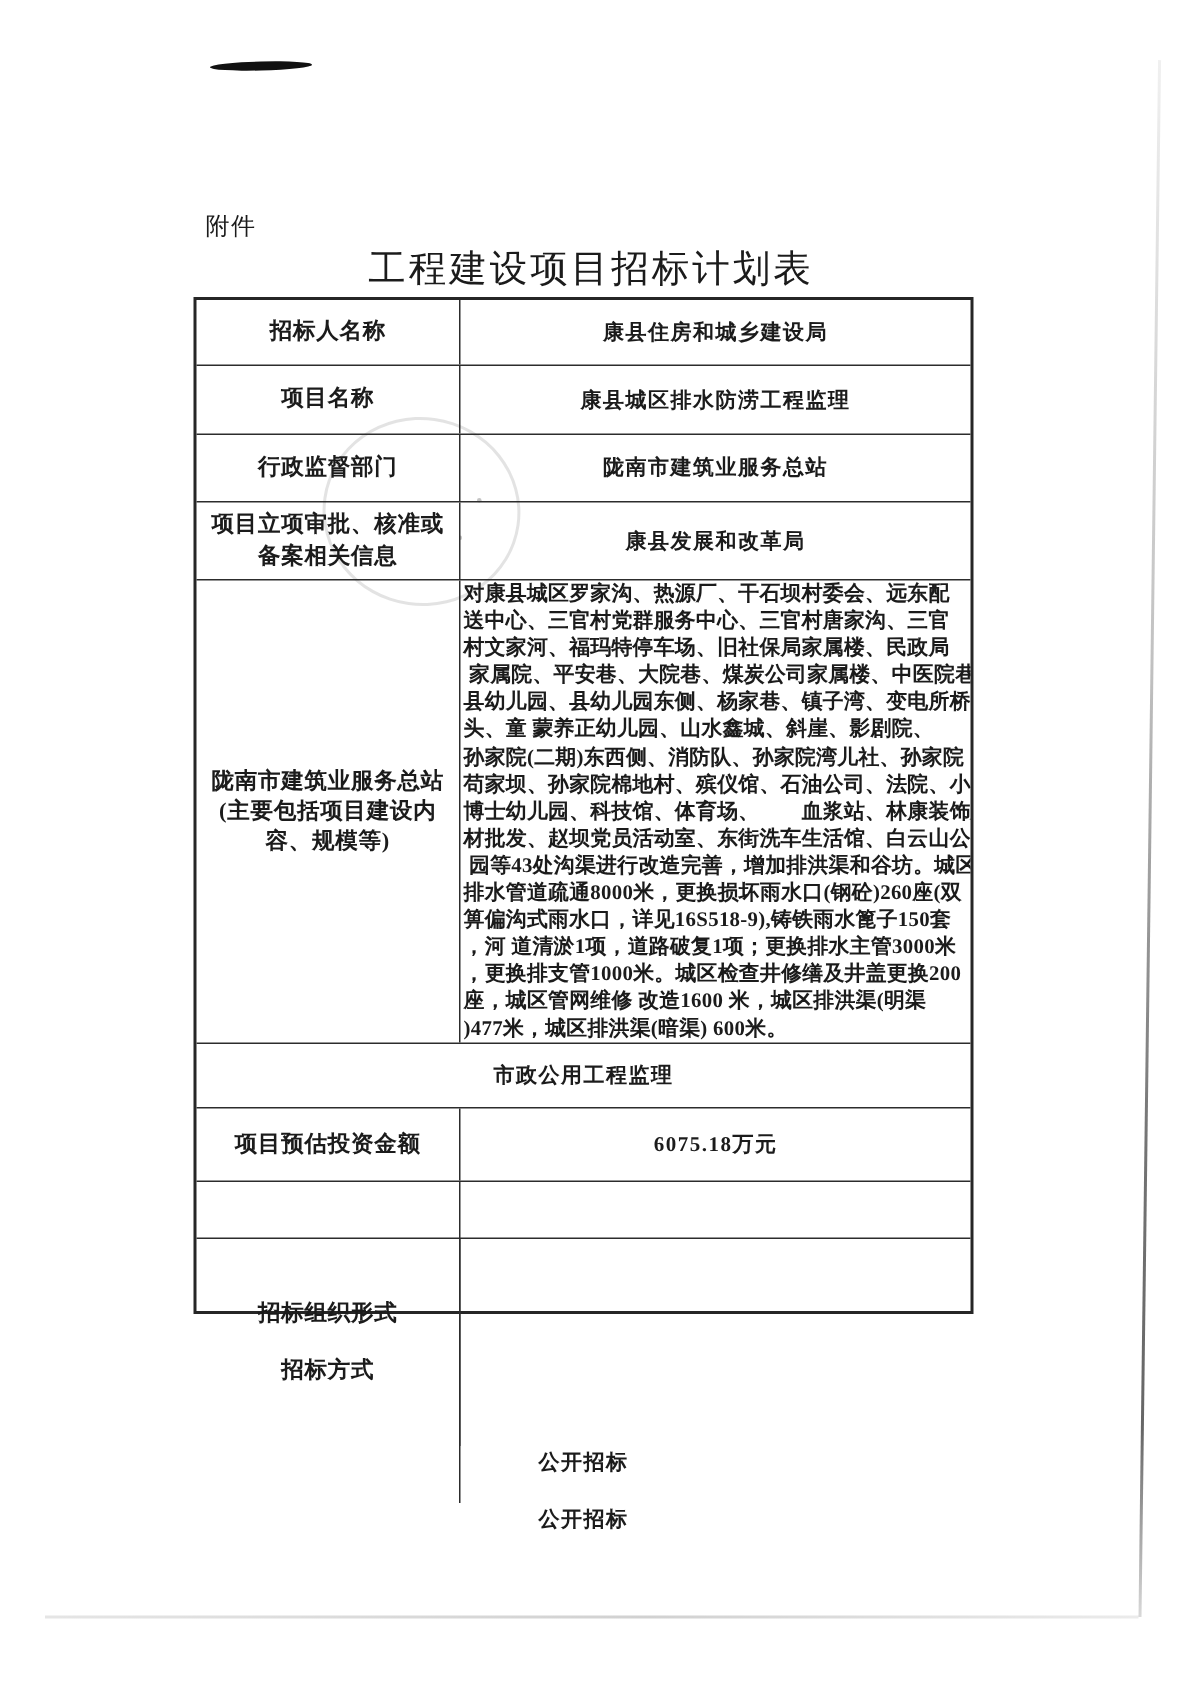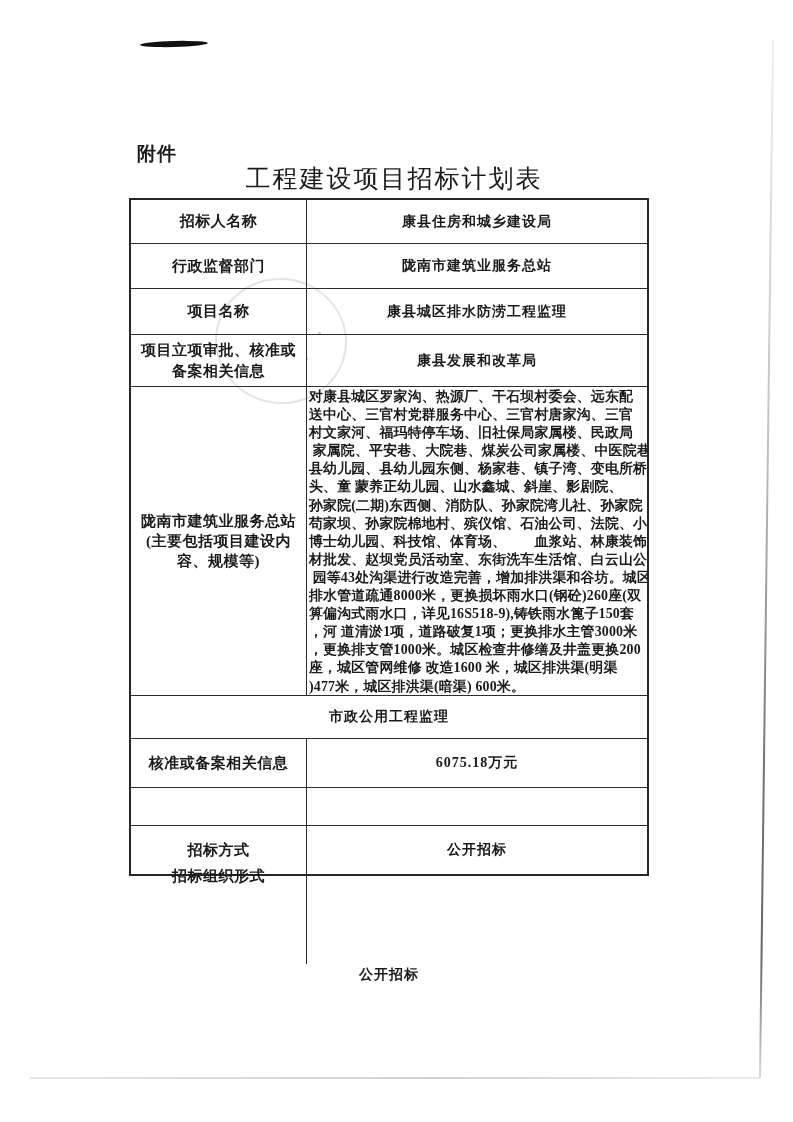--- a/index.html
+++ b/index.html
@@ -2,21 +2,21 @@
 <html><head>
 <meta charset="utf-8">
 <style>
   html,body{margin:0;padding:0;}
   body{
     width:793px;height:1122px;position:relative;background:#ffffff;
     font-family:"Liberation Serif","DejaVu Serif",serif;color:#1b1b1b;
     overflow:hidden;
   }
   .attachment{
-    position:absolute;left:137px;top:141px;font-size:19px;font-weight:700;
+    position:absolute;left:137px;top:141px;font-size:16px;font-weight:400;
     letter-spacing:1px;
   }
   .doc-title{
     position:absolute;left:129px;top:162px;width:530px;text-align:center;
     font-size:25px;font-weight:400;letter-spacing:2px;
     font-family:"Liberation Sans","DejaVu Sans",sans-serif;
   }
   .bid-table{
     position:absolute;left:129px;top:198px;width:520px;
     border:2px solid #262626;box-sizing:border-box;background:transparent;
@@ -30,21 +30,21 @@
     text-align:center;font-size:15px;font-weight:600;
     padding:2px 5px;line-height:1.35;letter-spacing:0.5px;
   }
   .value-cell{
     flex:1;box-sizing:border-box;display:flex;align-items:center;
     justify-content:center;text-align:center;font-size:14px;font-weight:600;
     padding:2px 4px;letter-spacing:1px;
   }
   .h-r1{height:43px;justify-content:center;}  .h-r2{height:45px;}  .h-r3{height:44px;}
   .h-r4{height:51px;}  .h-r5{height:308px;} .h-r6{height:42px;}
-  .h-r7{height:48px;}  .h-r8{height:37px;flex-direction:column;}  .h-r9{height:48px;}
+  .h-r7{height:48px;}  .h-r8{height:37px;flex-direction:column;}  .h-r9{height:48px;flex-direction:column;}
   .h-r10{height:50px;}
   .overview-value{
     align-items:flex-start;justify-content:flex-start;text-align:left;
     font-size:13.9px;line-height:18.1px;letter-spacing:0.2px;
     white-space:pre;overflow:hidden;padding:1px 0 0 2px;font-weight:600;
   }
   
   .scan-streak{
     position:absolute;left:140px;top:41px;width:68px;height:6px;
     background:#111;border-radius:50%;transform:rotate(-1.5deg);
@@ -85,28 +85,28 @@
 <div class="attachment">附件</div>
 <div class="doc-title">工程建设项目招标计划表</div>
 
 <div class="bid-table">
 
   <div class="trow h-r1">
     <div class="label-cell">招标人名称</div>
     <div class="value-cell">康县住房和城乡建设局</div>
   </div>
 
+  <div class="trow h-r2">
+    <div class="label-cell">项目名称</div>
+    <div class="value-cell">康县城区排水防涝工程监理</div>
+  </div>
+
   <div class="trow h-r3">
     <div class="label-cell">行政监督部门</div>
     <div class="value-cell">陇南市建筑业服务总站</div>
-  </div>
-
-  <div class="trow h-r2">
-    <div class="label-cell">项目名称</div>
-    <div class="value-cell">康县城区排水防涝工程监理</div>
   </div>
 
   <div class="trow h-r4">
     <div class="label-cell">项目立项审批、核准或备案相关信息</div>
     <div class="value-cell">康县发展和改革局</div>
   </div>
 
   <div class="trow h-r5">
     <div class="label-cell">陇南市建筑业服务总站(主要包括项目建设内容、规模等)</div>
     <div class="value-cell overview-value">对康县城区罗家沟、热源厂、干石坝村委会、远东配
@@ -126,21 +126,21 @@
 ，更换排支管1000米。城区检查井修缮及井盖更换200
 座，城区管网维修 改造1600 米，城区排洪渠(明渠
 )477米，城区排洪渠(暗渠) 600米。</div>
   </div>
 
   <div class="trow h-r6">
     <div class="value-cell">市政公用工程监理</div>
   </div>
 
   <div class="trow h-r7">
-    <div class="label-cell">核准或备案相关信息</div>
+    <div class="label-cell">项目预估投资金额</div>
     <div class="value-cell">6075.18万元</div>
   </div>
 
   <div class="trow h-r8">
     <div class="label-cell">招标组织形式</div>
     <div class="value-cell">公开招标</div>
   </div>
 
   <div class="trow h-r9">
     <div class="label-cell">招标方式</div>

